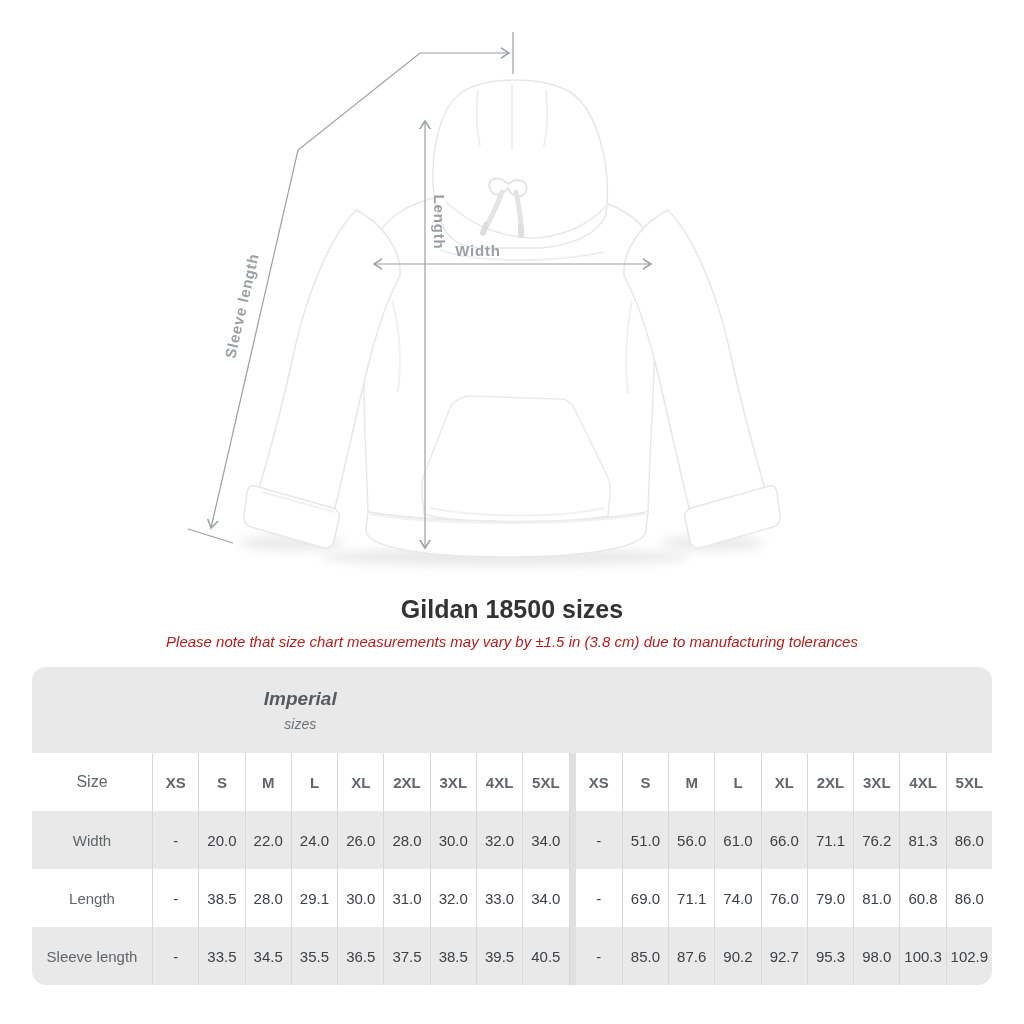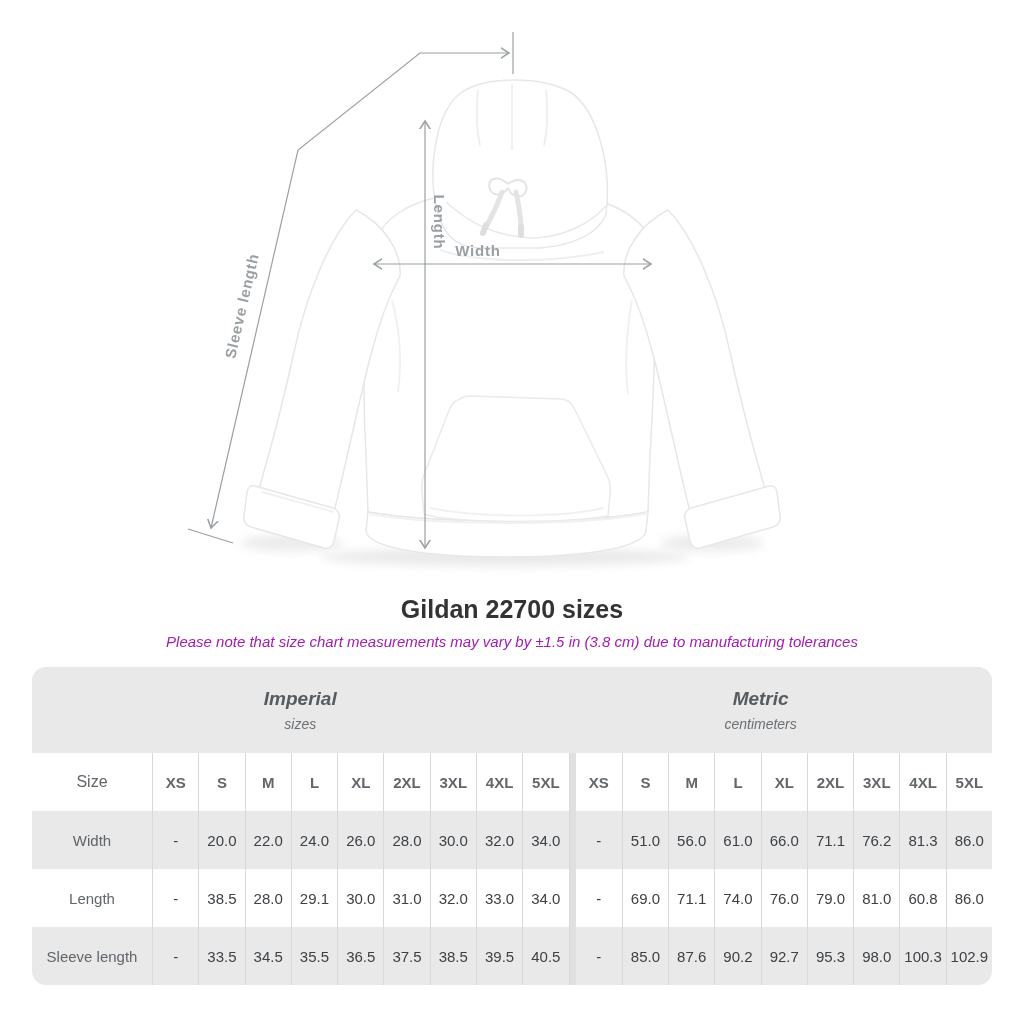--- a/index.html
+++ b/index.html
@@ -10,21 +10,21 @@
   
   .diagram{position:relative;width:1024px;height:585px;}
   .diagram svg{position:absolute;left:0;top:0;}
   .measure-label{
     font-family:"Liberation Sans", sans-serif;
     font-size:15px;font-weight:bold;letter-spacing:.8px;fill:#9aa0a3;
   }
   
   .heading{text-align:center;}
   .title{font-size:25px;font-weight:bold;color:#333333;margin:10px 0 9px;}
-  .subtitle{font-size:15px;font-style:italic;color:#a21caf;}
+  .subtitle{font-size:15px;font-style:italic;color:#b91c1c;}
   
   .size-table{
     margin:17px 32px 0;border-radius:14px;overflow:hidden;background:#ffffff;
   }
   .tr{
     display:grid;
     grid-template-columns:120px repeat(9,1fr) 7px repeat(9,1fr);
     height:58px;background:#ffffff;
   }
   .tr.stripe{background:#e9e9e9;}
@@ -123,34 +123,30 @@
     </g>
     <g>
       <text class="measure-label" x="478" y="256" text-anchor="middle">Width</text>
       <text class="measure-label" transform="translate(434,222) rotate(90)" text-anchor="middle">Length</text>
       <text class="measure-label" transform="translate(247,307) rotate(-77)" text-anchor="middle">Sleeve length</text>
     </g>
   </svg>
 </div>
 
 <div class="heading">
-  <div class="title">Gildan 22700 sizes</div>
+  <div class="title">Gildan 18500 sizes</div>
   <div class="subtitle">Please note that size chart measurements may vary by ±1.5 in (3.8 cm) due to manufacturing tolerances</div>
 </div>
 
 <div class="size-table">
 
   <div class="tr group-row">
     <div class="group-cell gc-imperial">
       <div class="g-label">Imperial</div>
       <div class="g-unit">sizes</div>
-    </div>
-    <div class="group-cell gc-metric">
-      <div class="g-label">Metric</div>
-      <div class="g-unit">centimeters</div>
     </div>
   </div>
 
   <div class="tr">
     <div class="c rowlabel" style="font-size:16px;">Size</div>
     <div class="c colhead">XS</div>
     <div class="c colhead">S</div>
     <div class="c colhead">M</div>
     <div class="c colhead">L</div>
     <div class="c colhead">XL</div>

